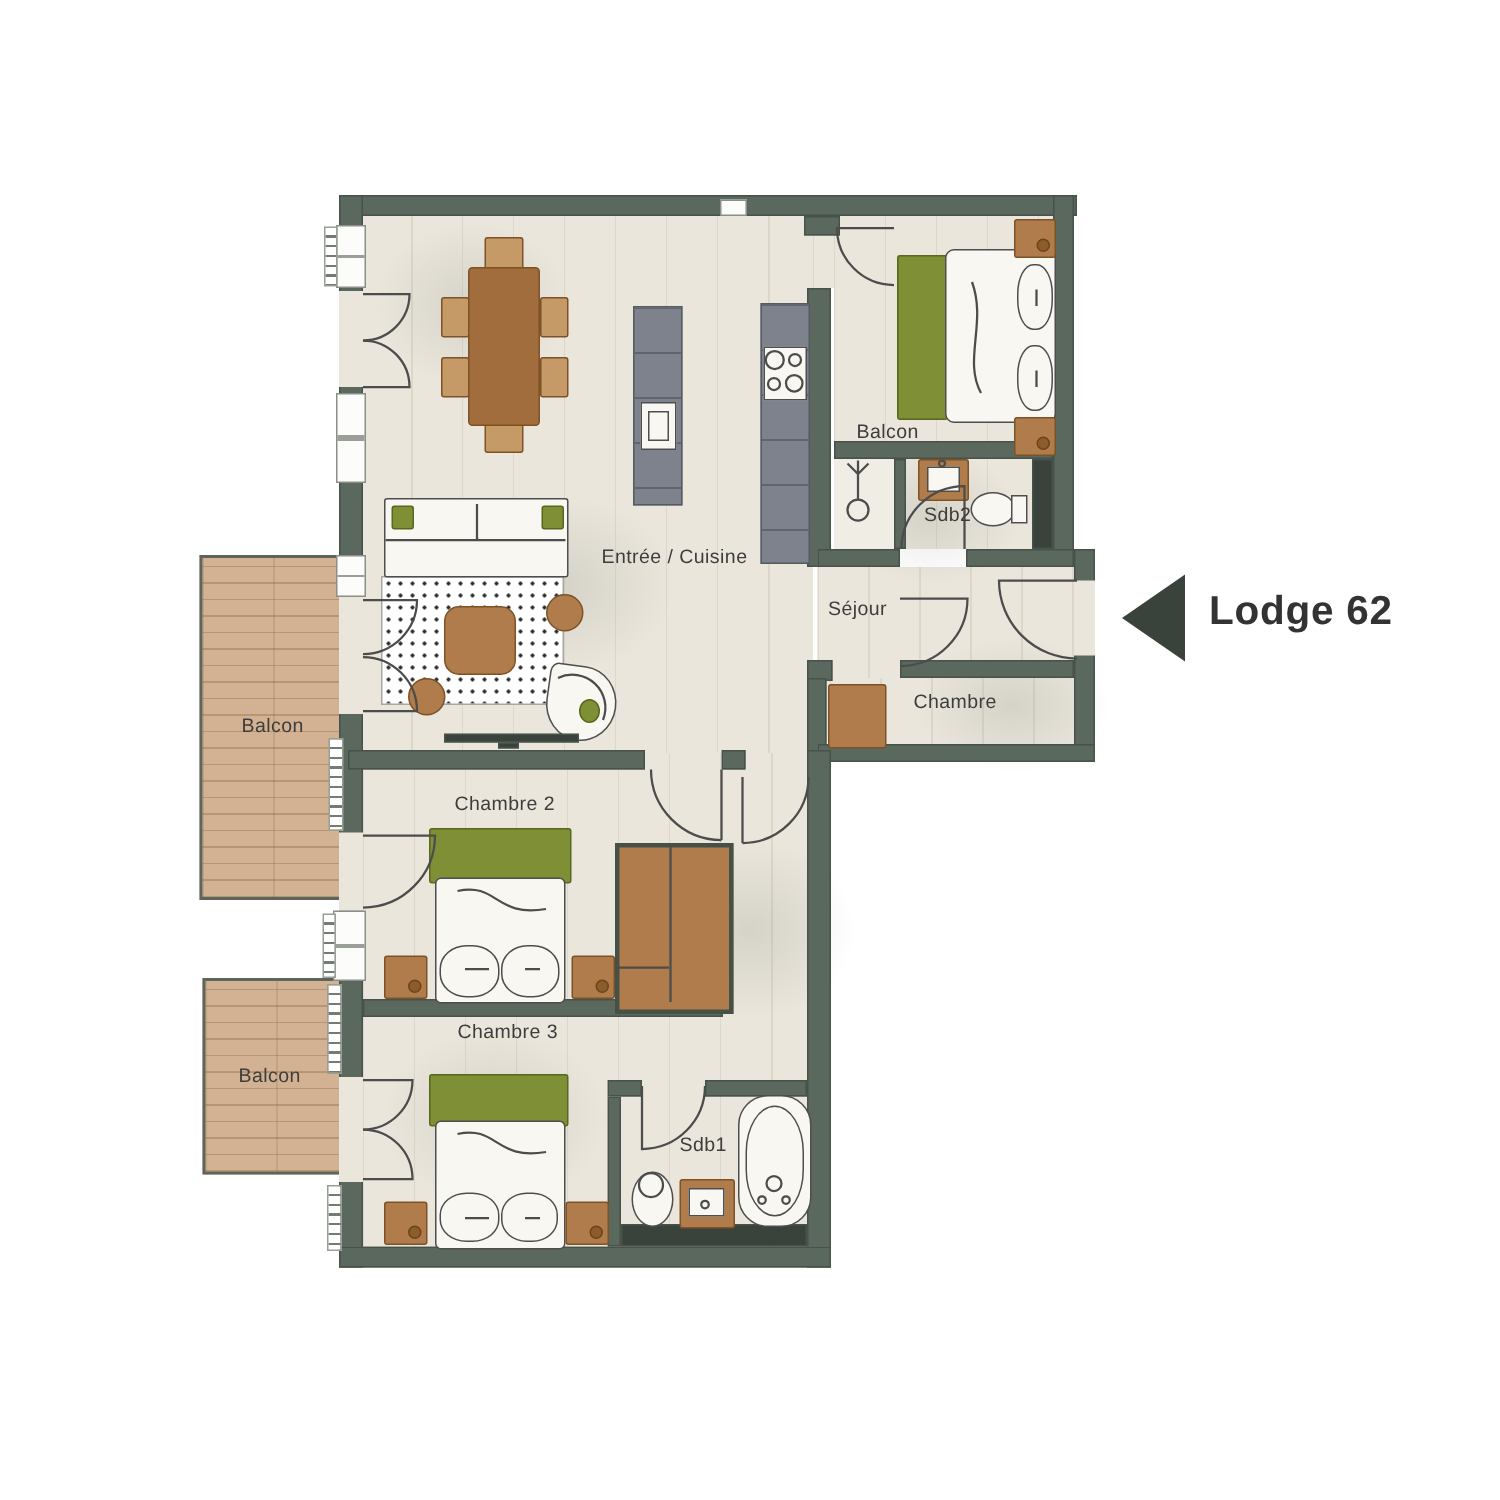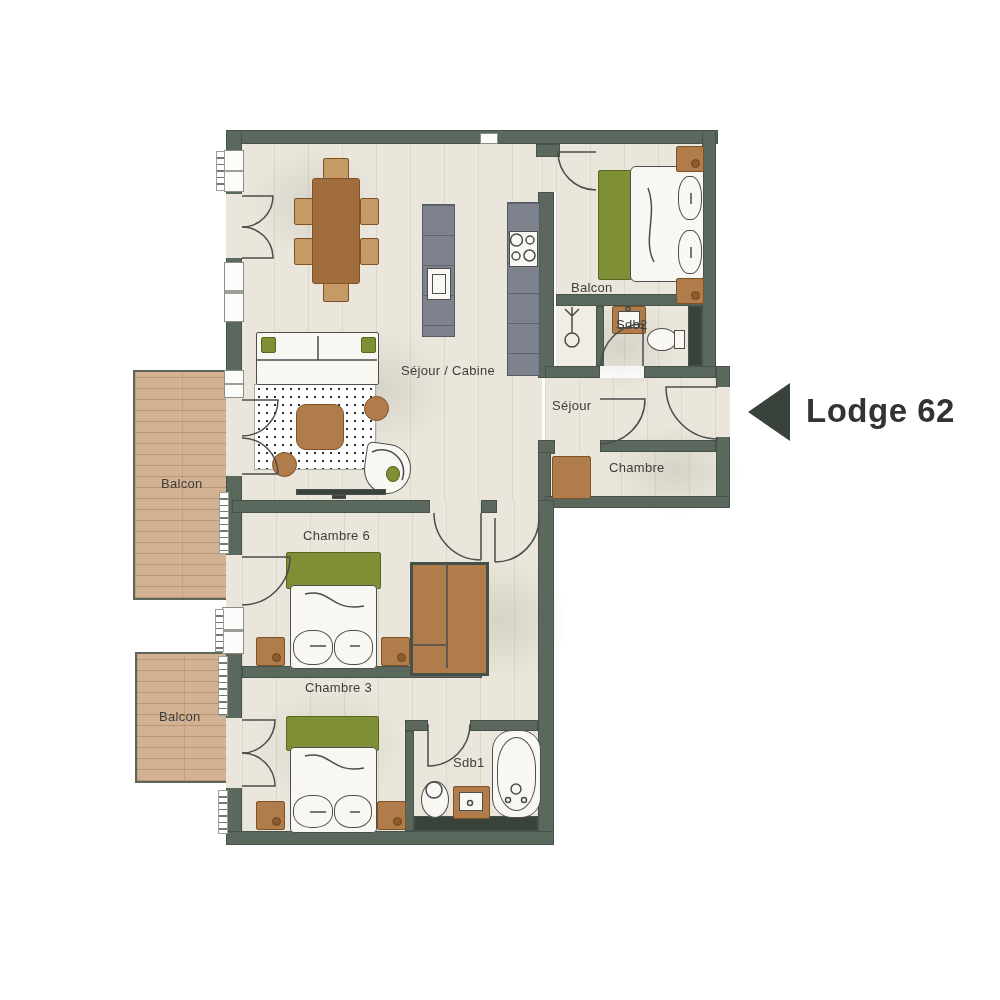--- a/index.html
+++ b/index.html
@@ -30,21 +30,21 @@
          background-image:repeating-linear-gradient(180deg,rgba(40,44,54,.35) 0 1px,transparent 1px 30px);}
   .rug{position:absolute;z-index:2;background:#ffffff;border:1px solid #a8a8a0;
        background-image:radial-gradient(#2e2e2e 1.1px,transparent 1.25px);background-size:8px 8px;}
   .lbl{position:absolute;z-index:5;font-size:13px;line-height:1;color:#3d3d3d;letter-spacing:.3px;white-space:nowrap;}
   .strokes{position:absolute;left:0;top:0;z-index:4;pointer-events:none;}
   .strokes path{fill:none;stroke:#4c4c4c;stroke-width:1.5;}
   .strokes circle{fill:none;stroke:#4c4c4c;stroke-width:1.5;}
   .marker-tri{position:absolute;z-index:6;width:0;height:0;
               border-top:29px solid transparent;border-bottom:29px solid transparent;
               border-right:42px solid #39433b;}
-  .marker-txt{position:absolute;z-index:6;font-size:33px;font-weight:bold;color:#333333;letter-spacing:.5px;}
+  .marker-txt{position:absolute;z-index:6;font-size:27px;font-weight:bold;color:#333333;letter-spacing:.5px;}
 </style>
 </head>
 <body>
 
 <div class="canvas">
 
   <div class="floor" style="left:240px;top:144px;width:302px;height:358px;"></div>
   <div class="floor" style="left:542px;top:144px;width:14px;height:48px;"></div>
   <div class="floor" style="left:556px;top:144px;width:146px;height:162px;"></div>
   <div class="floor" style="left:556px;top:306px;width:132px;height:60px;"></div>
@@ -193,26 +193,26 @@
     <circle cx="434" cy="790" r="8"></circle>
     <circle cx="516" cy="789" r="5"></circle>
     <circle cx="508" cy="800" r="2.5"></circle>
     <circle cx="524" cy="800" r="2.5"></circle>
     <circle cx="470" cy="803" r="2.5"></circle>
     <circle cx="628" cy="309" r="2"></circle>
     <path d="M372,452 A22,22 0 0 1 402,480"></path>
     <path d="M447,564 L447,668 M412,645 L446,645"></path>
   </svg>
 
-  <div class="lbl" style="left:401px;top:364px;">Séjour / Cabine</div>
+  <div class="lbl" style="left:401px;top:364px;">Entrée / Cuisine</div>
   <div class="lbl" style="left:571px;top:281px;">Balcon</div>
-  <div class="lbl" style="left:616px;top:318px;">Sdb2</div>
+  <div class="lbl" style="left:616px;top:336px;">Sdb2</div>
   <div class="lbl" style="left:552px;top:399px;">Séjour</div>
   <div class="lbl" style="left:609px;top:461px;">Chambre</div>
-  <div class="lbl" style="left:303px;top:529px;">Chambre 6</div>
+  <div class="lbl" style="left:303px;top:529px;">Chambre 2</div>
   <div class="lbl" style="left:305px;top:681px;">Chambre 3</div>
   <div class="lbl" style="left:453px;top:756px;">Sdb1</div>
   <div class="lbl" style="left:161px;top:477px;">Balcon</div>
   <div class="lbl" style="left:159px;top:710px;">Balcon</div>
 
   <div class="marker-tri" style="left:748px;top:383px;"></div>
   <div class="marker-txt" style="left:806px;top:392px;">Lodge 62</div>
 
 </div>
 

